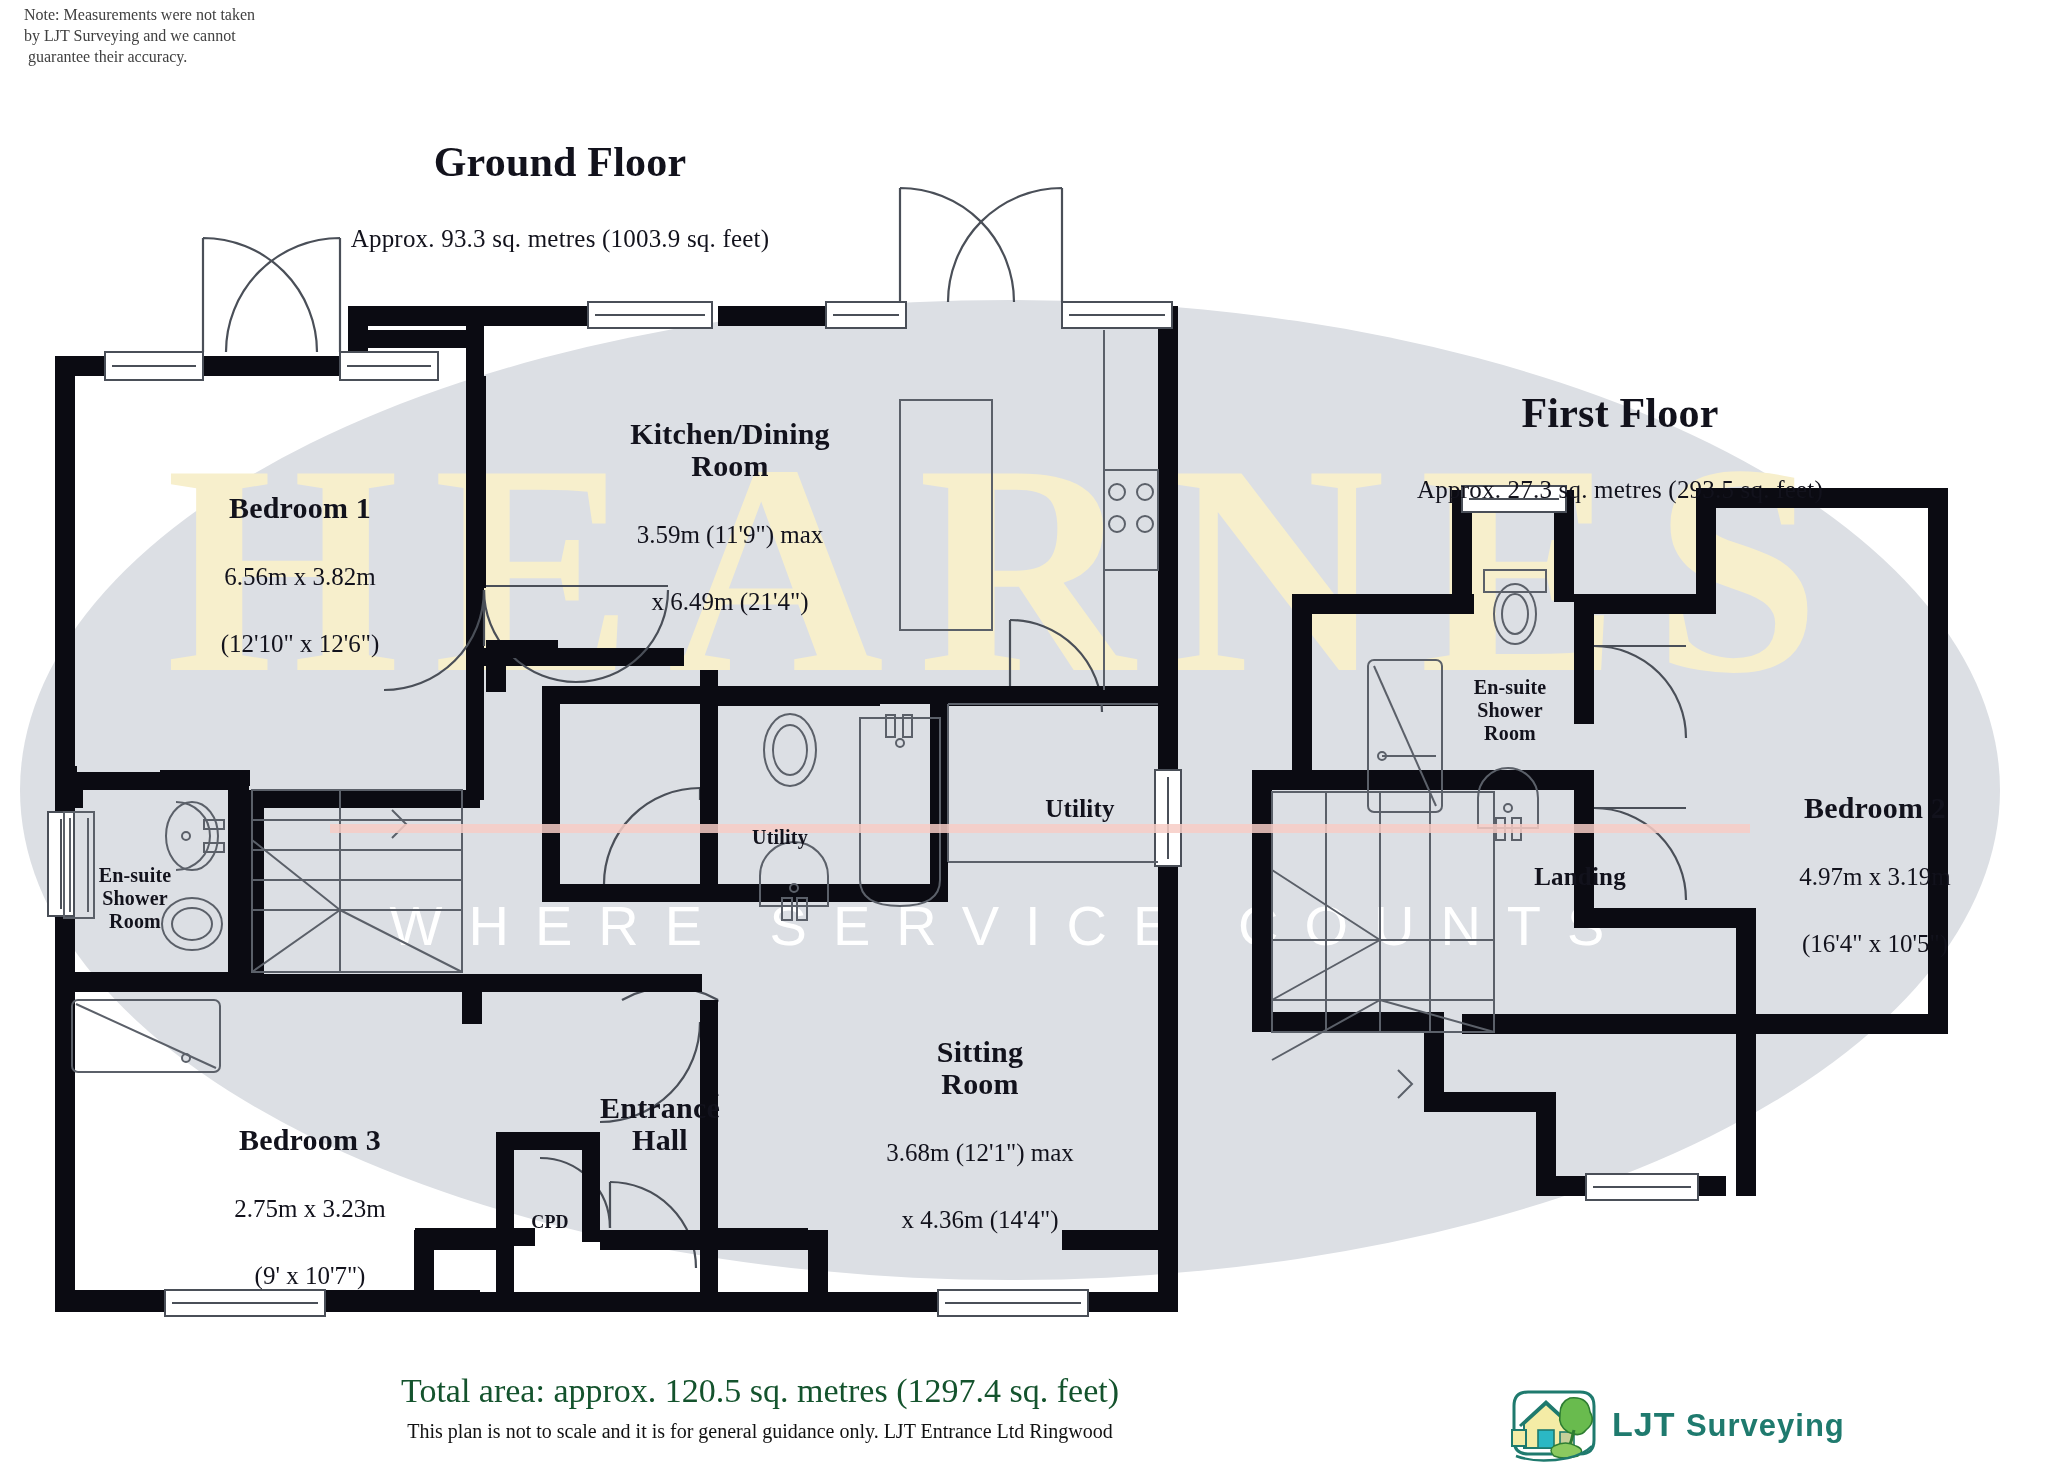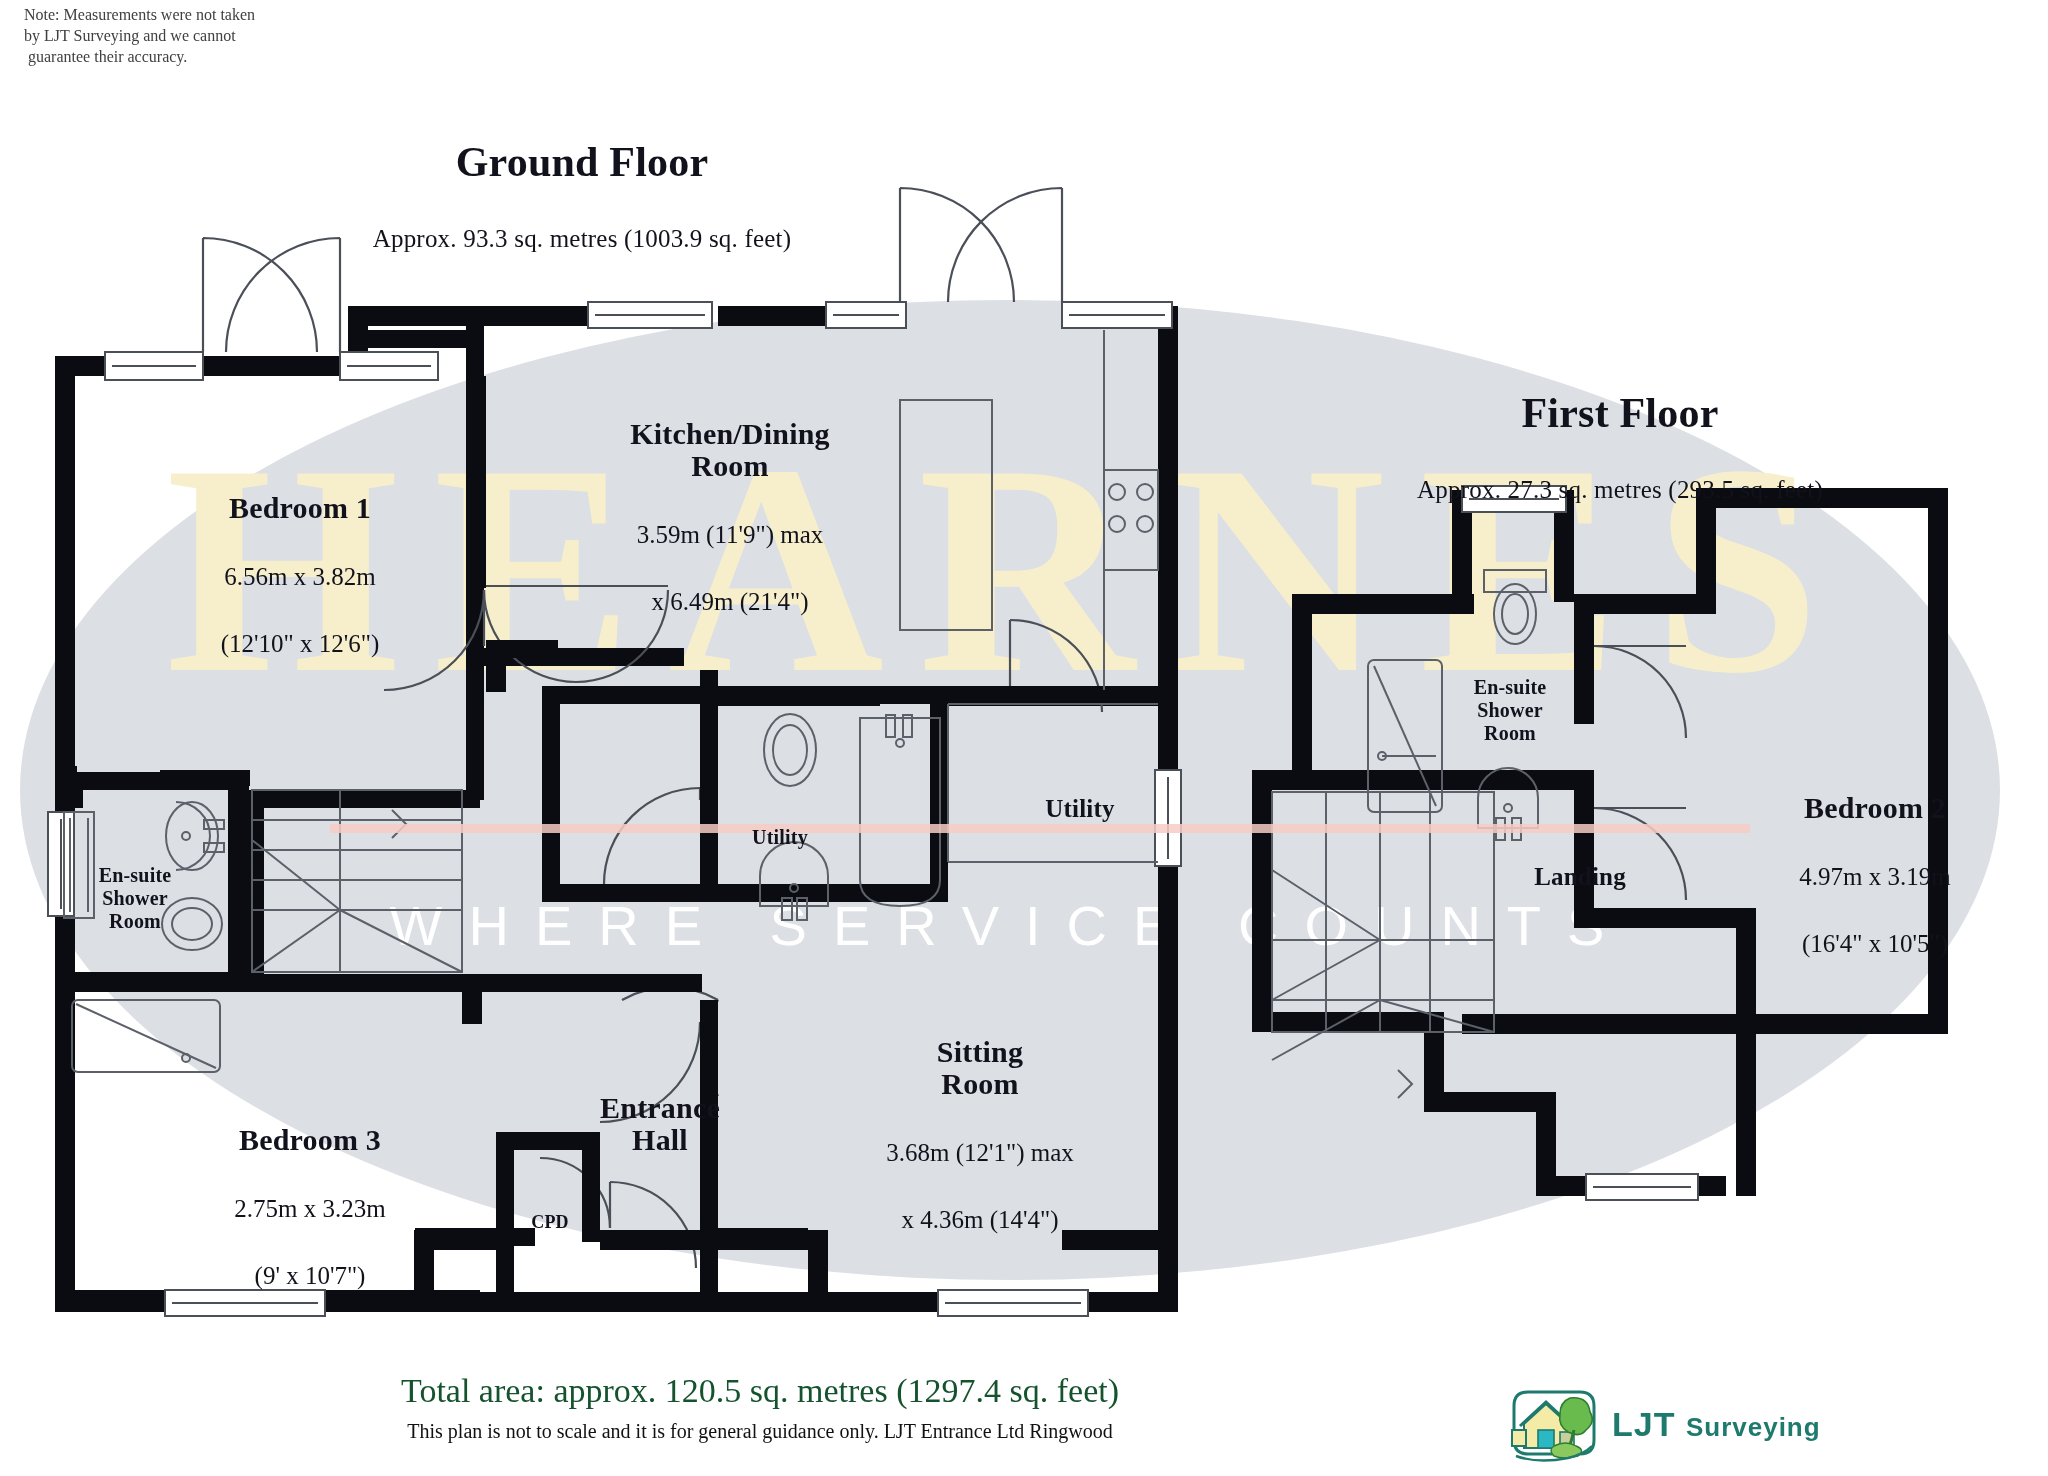--- a/index.html
+++ b/index.html
@@ -33,21 +33,21 @@
   }
 
   .floor-title {
     font-weight: bold;
     text-align: center;
     letter-spacing: .2px;
   }
   .floor-title .ft-name { font-size: 42px; display:block; line-height:1.05; }
   .floor-title .ft-area { font-size: 25px; display:block; font-weight: normal; margin-top: 5px; }
 
-  #gf-title { left: 242px; top: 104px; width: 680px; }
+  #gf-title { left: 220px; top: 104px; width: 680px; }
   #ff-title { left: 1300px; top: 355px; width: 640px; }
 
   .room-label { text-align:center; }
   .room-label .rl-name {
     display:block; font-weight:bold; font-size:30px; line-height:1.07;
     letter-spacing:.2px;
   }
   .room-label .rl-dim {
     display:block; font-size:25px; line-height:1.16; font-weight:normal;
     margin-top:2px;
@@ -90,21 +90,21 @@
     width: 420px; height: 92px;
     display: flex; align-items: center; gap: 12px;
   }
   #logo .logo-text {
     font-family: "Liberation Sans", sans-serif;
     color: #1f7a6e;
     font-size: 34px;
     font-weight: 700;
     letter-spacing: 1px;
   }
-  #logo .logo-text .lt-small { font-size: 26px; }
+  #logo .logo-text .lt-small { font-size: 31px; }
 </style>
 </head>
 <body>
 
 <div id="stage">
 
 <svg width="2048" height="1476" viewBox="0 0 2048 1476">
   <defs>
     <clipPath id="ellipseClip">
       <ellipse cx="1010" cy="790" rx="990" ry="490"></ellipse>

